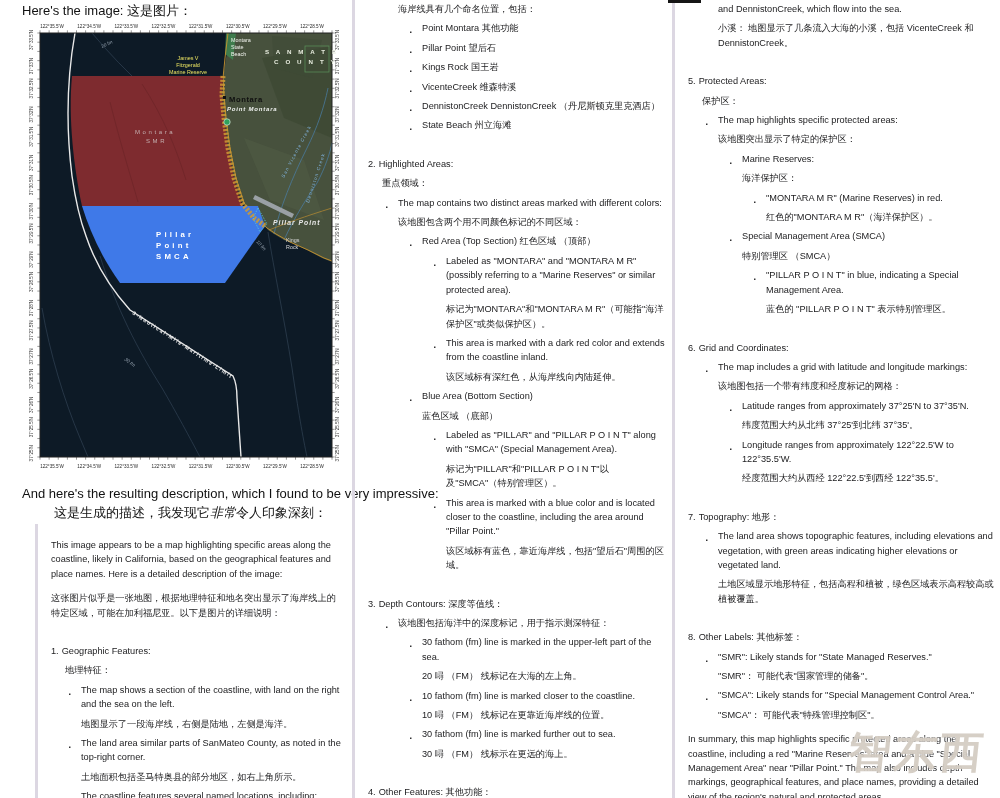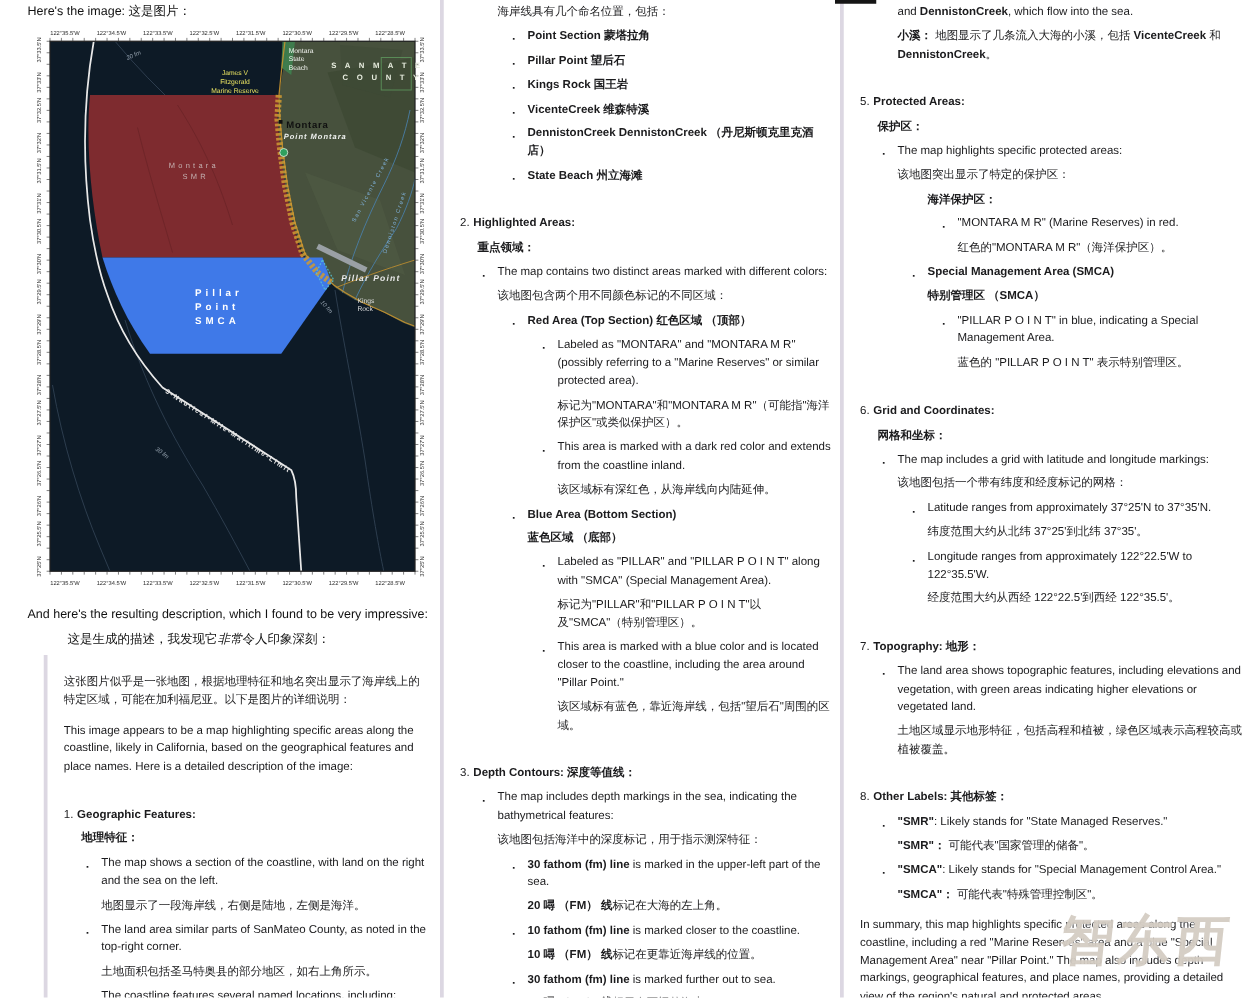--- a/index.html
+++ b/index.html
@@ -1,20 +1,20 @@
 <!DOCTYPE html>
 <html><head>
 <meta charset="utf-8">
 <style>
   html,body{margin:0;padding:0;}
   body{width:1000px;height:798px;position:relative;background:#ffffff;overflow:hidden;
        font-family:"Liberation Sans",sans-serif;color:#1b1b1d;}
   .abs{position:absolute;}
   
-  .introline{font-size:10px;color:#111;}
+  .introline{font-size:13px;color:#111;}
   
   #map-wrap{left:22px;top:18px;width:318px;height:464px;}
   
   .descol{top:0;height:798px;overflow:hidden;border-left:3px solid #dcd7e2;box-sizing:border-box;
           padding:2px 0 0 13px;}
   #col2{left:352px;width:313px;}
   #col3{left:672px;width:322px;}
   #col1-quote{left:35px;top:524px;width:308px;height:274px;overflow:hidden;
               border-left:3px solid #dcd7e2;box-sizing:border-box;padding:4px 0 0 13px;}
   .ln{position:relative;font-size:9.2px;line-height:14.4px;margin-top:5px;color:#1b1b1d;}
@@ -23,21 +23,21 @@
   .ln.n{margin-top:24px;}
   .ln .num{display:inline-block;margin-right:3px;}
   .ln.c{padding-left:14px;}
   .ln.b1,.ln.t1{padding-left:30px;}
   .ln.b2,.ln.t2{padding-left:54px;}
   .ln.b3,.ln.t3{padding-left:78px;}
   .mk{position:absolute;font-size:5.5px;top:4px;}
   .ln.b1 .mk{left:18px;}
   .ln.b2 .mk{left:42px;}
   .ln.b3 .mk{left:66px;}
-  .ln b{font-weight:bold;}
+  .ln b{font-weight:normal;}
   
   text{font-family:"Liberation Sans",sans-serif;}
   .axlab{font-size:4.6px;fill:#2a2a2a;}
   .sb{font-size:5.4px;fill:#f2f4ef;}
   .county{font-size:6.2px;fill:#e6ebdd;letter-spacing:2.6px;font-weight:bold;}
   .fitz{font-size:5.4px;fill:#e9e261;}
   .city{font-size:7.6px;fill:#101010;font-weight:bold;letter-spacing:.6px;}
   .ptmon{font-size:6px;fill:#eef0ee;font-style:italic;font-weight:bold;letter-spacing:.8px;}
   .smr{font-size:6px;fill:#c4b0b0;letter-spacing:2.6px;}
   .smca{font-size:7.8px;fill:#ffffff;font-weight:bold;letter-spacing:3.2px;}
@@ -349,34 +349,34 @@
     <text class="creek" transform="translate(262,160) rotate(-62)">San Vicente Creek</text>
     <text class="creek" transform="translate(287,185) rotate(-72)">Denniston Creek</text>
   </g>
 </svg>
 </div>
 
 <div class="abs introline" style="left:22px;top:486px;" id="caption-en"><span>And here's the resulting description, which I found to be </span><span style="">very</span><span> impressive:</span></div>
 <div class="abs introline" style="left:22px;top:504px;margin-left:32px;" id="caption-zh"><span>这是生成的描述，我发现它</span><span style="font-style: italic;">非常</span><span>令人印象深刻：</span></div>
 
 <div class="abs" id="col1-quote">
+    <div class="ln p"><span>This image appears to be a map highlighting specific areas along the coastline, likely in California, based on the geographical features and place names. Here is a detailed description of the image:</span></div>
     <div class="ln p"><span>这张图片似乎是一张地图，根据地理特征和地名突出显示了海岸线上的特定区域，可能在加利福尼亚。以下是图片的详细说明：</span></div>
-    <div class="ln p"><span>This image appears to be a map highlighting specific areas along the coastline, likely in California, based on the geographical features and place names. Here is a detailed description of the image:</span></div>
     <div class="ln n"><span class="num">1.</span><b>Geographic Features:</b></div>
     <div class="ln c"><b>地理特征：</b></div>
     <div class="ln b1"><span class="mk">▪</span><span>The map shows a section of the coastline, with land on the right and the sea on the left.</span></div>
     <div class="ln t1"><span>地图显示了一段海岸线，右侧是陆地，左侧是海洋。</span></div>
     <div class="ln b1"><span class="mk">▪</span><span>The land area similar parts of SanMateo County, as noted in the top-right corner.</span></div>
     <div class="ln t1"><span>土地面积包括圣马特奥县的部分地区，如右上角所示。</span></div>
     <div class="ln b1"><span class="mk">▪</span><span>The coastline features several named locations, including:</span></div>
     <div class="ln t1"><span>海岸线具有几个命名位置，包括：</span></div>
   </div>
 <div class="abs descol" id="col2">
     <div class="ln t1"><span>海岸线具有几个命名位置，包括：</span></div>
-    <div class="ln b2"><span class="mk">▪</span><b>Point Section 蒙塔拉角</b></div>
+    <div class="ln b2"><span class="mk">▪</span><b>Point Montara 其他功能</b></div>
     <div class="ln b2"><span class="mk">▪</span><b>Pillar Point 望后石</b></div>
     <div class="ln b2"><span class="mk">▪</span><b>Kings Rock 国王岩</b></div>
     <div class="ln b2"><span class="mk">▪</span><b>VicenteCreek 维森特溪</b></div>
     <div class="ln b2"><span class="mk">▪</span><b>DennistonCreek DennistonCreek （丹尼斯顿克里克酒店）</b></div>
     <div class="ln b2"><span class="mk">▪</span><b>State Beach 州立海滩</b></div>
     <div class="ln n"><span class="num">2.</span><b>Highlighted Areas:</b></div>
     <div class="ln c"><b>重点领域：</b></div>
     <div class="ln b1"><span class="mk">▪</span><span>The map contains two distinct areas marked with different colors:</span></div>
     <div class="ln t1"><span>该地图包含两个用不同颜色标记的不同区域：</span></div>
     <div class="ln b2"><span class="mk">▪</span><b>Red Area (Top Section) 红色区域 （顶部）</b></div>
@@ -384,46 +384,46 @@
     <div class="ln t3"><span>标记为"MONTARA"和"MONTARA M R"（可能指"海洋保护区"或类似保护区）。</span></div>
     <div class="ln b3"><span class="mk">▪</span><span>This area is marked with a dark red color and extends from the coastline inland.</span></div>
     <div class="ln t3"><span>该区域标有深红色，从海岸线向内陆延伸。</span></div>
     <div class="ln b2"><span class="mk">▪</span><b>Blue Area (Bottom Section)</b></div>
     <div class="ln t2"><b>蓝色区域 （底部）</b></div>
     <div class="ln b3"><span class="mk">▪</span><span>Labeled as "PILLAR" and "PILLAR P O I N T" along with "SMCA" (Special Management Area).</span></div>
     <div class="ln t3"><span>标记为"PILLAR"和"PILLAR P O I N T"以及"SMCA"（特别管理区）。</span></div>
     <div class="ln b3"><span class="mk">▪</span><span>This area is marked with a blue color and is located closer to the coastline, including the area around "Pillar Point."</span></div>
     <div class="ln t3"><span>该区域标有蓝色，靠近海岸线，包括"望后石"周围的区域。</span></div>
     <div class="ln n"><span class="num">3.</span><b>Depth Contours: 深度等值线：</b></div>
-    <div class="ln b1"><span class="mk">▪</span><span>The map includes depth markings in the sea, indicating the bathymetrical features:</span></div>
+    <div class="ln b1"><span class="mk">▪</span></div>
     <div class="ln t1"><span>该地图包括海洋中的深度标记，用于指示测深特征：</span></div>
     <div class="ln b2"><span class="mk">▪</span><b>30 fathom (fm) line</b><span> is marked in the upper-left part of the sea.</span></div>
     <div class="ln t2"><b>20 噚 （FM） 线</b><span>标记在大海的左上角。</span></div>
     <div class="ln b2"><span class="mk">▪</span><b>10 fathom (fm) line</b><span> is marked closer to the coastline.</span></div>
     <div class="ln t2"><b>10 噚 （FM） 线</b><span>标记在更靠近海岸线的位置。</span></div>
     <div class="ln b2"><span class="mk">▪</span><b>30 fathom (fm) line</b><span> is marked further out to sea.</span></div>
     <div class="ln t2"><b>30 噚 （FM） 线</b><span>标示在更远的海上。</span></div>
     <div class="ln n"><span class="num">4.</span><b>Other Features: 其他功能：</b></div>
   </div>
 <div class="abs descol" id="col3">
     <div class="ln t1"><span>and </span><b>DennistonCreek</b><span>, which flow into the sea.</span></div>
     <div class="ln t1"><b>小溪：</b><span> 地图显示了几条流入大海的小溪，包括 </span><b>VicenteCreek</b><span> 和 </span><b>DennistonCreek</b><span>。</span></div>
     <div class="ln n"><span class="num">5.</span><b>Protected Areas:</b></div>
     <div class="ln c"><b>保护区：</b></div>
     <div class="ln b1"><span class="mk">▪</span><span>The map highlights specific protected areas:</span></div>
     <div class="ln t1"><span>该地图突出显示了特定的保护区：</span></div>
+    <div class="ln b2"><span class="mk">▪</span><b>Marine Reserves:</b></div>
     <div class="ln t2"><b>海洋保护区：</b></div>
     <div class="ln b3"><span class="mk">▪</span><span>"MONTARA M R" (Marine Reserves) in red.</span></div>
     <div class="ln t3"><span>红色的"MONTARA M R"（海洋保护区）。</span></div>
     <div class="ln b2"><span class="mk">▪</span><b>Special Management Area (SMCA)</b></div>
     <div class="ln t2"><b>特别管理区 （SMCA）</b></div>
     <div class="ln b3"><span class="mk">▪</span><span>"PILLAR P O I N T" in blue, indicating a Special Management Area.</span></div>
     <div class="ln t3"><span>蓝色的 "PILLAR P O I N T" 表示特别管理区。</span></div>
     <div class="ln n"><span class="num">6.</span><b>Grid and Coordinates:</b></div>
-    <div class="ln c"><b>网格和坐标：</b></div>
     <div class="ln b1"><span class="mk">▪</span><span>The map includes a grid with latitude and longitude markings:</span></div>
     <div class="ln t1"><span>该地图包括一个带有纬度和经度标记的网格：</span></div>
     <div class="ln b2"><span class="mk">▪</span><span>Latitude ranges from approximately 37°25'N to 37°35'N.</span></div>
     <div class="ln t2"><span>纬度范围大约从北纬 37°25'到北纬 37°35'。</span></div>
     <div class="ln b2"><span class="mk">▪</span><span>Longitude ranges from approximately 122°22.5'W to 122°35.5'W.</span></div>
     <div class="ln t2"><span>经度范围大约从西经 122°22.5'到西经 122°35.5'。</span></div>
     <div class="ln n"><span class="num">7.</span><b>Topography: 地形：</b></div>
     <div class="ln b1"><span class="mk">▪</span><span>The land area shows topographic features, including elevations and vegetation, with green areas indicating higher elevations or vegetated land.</span></div>
     <div class="ln t1"><span>土地区域显示地形特征，包括高程和植被，绿色区域表示高程较高或植被覆盖。</span></div>
     <div class="ln n"><span class="num">8.</span><b>Other Labels: 其他标签：</b></div>

